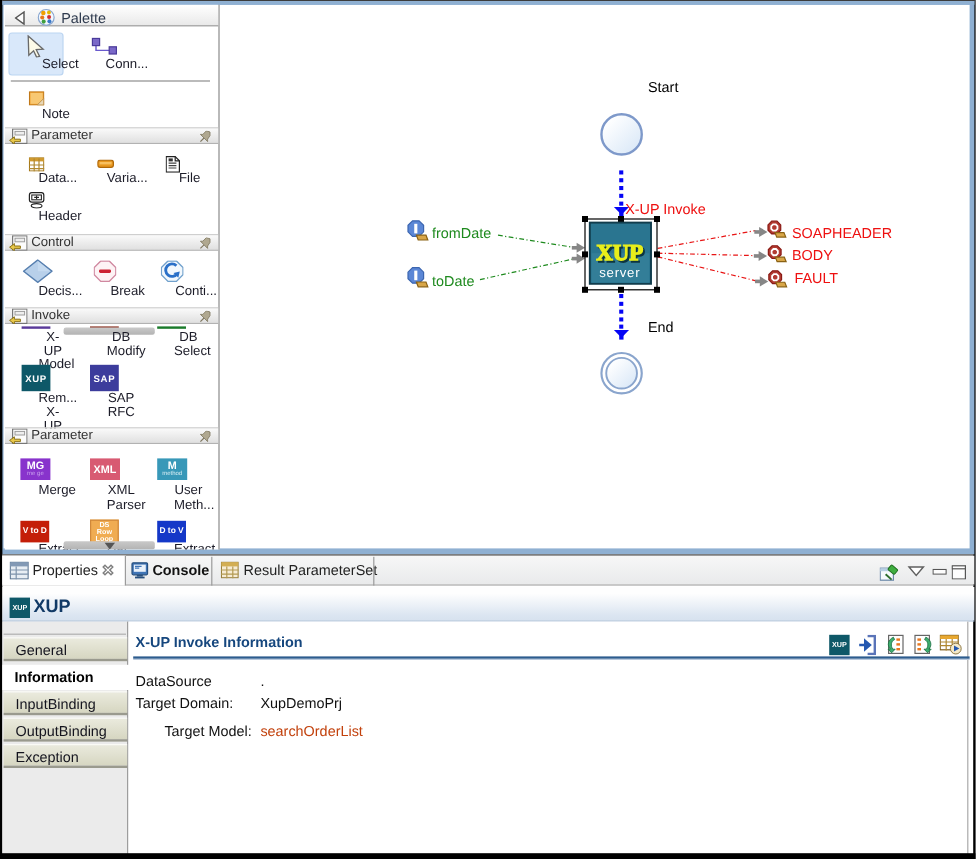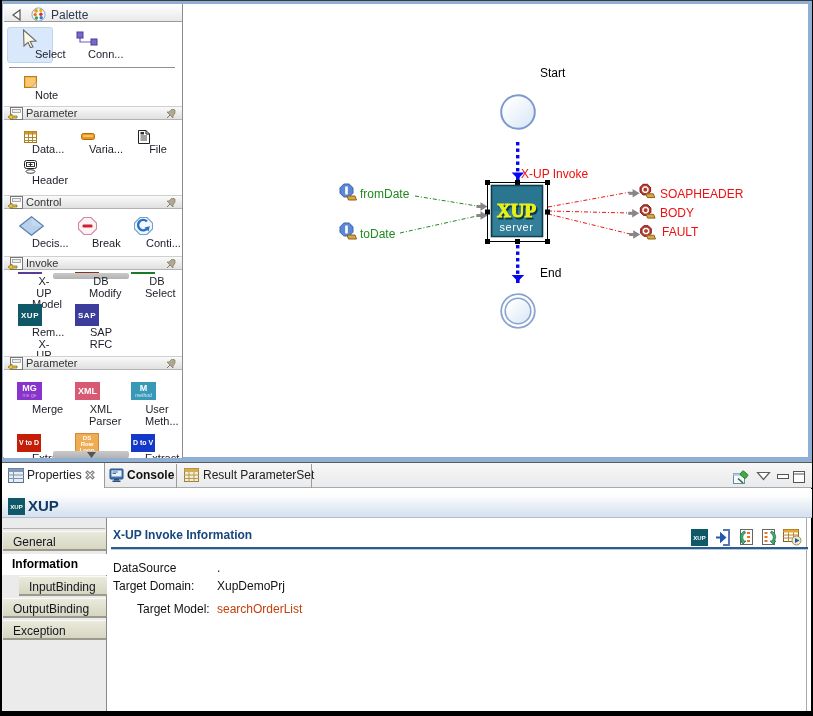--- a/index.html
+++ b/index.html
@@ -390,21 +390,21 @@
       </div>
     <div class="t">XUP</div>
   </div>
   <div class="abs" id="sidebar">
     <div class="abs" style="left:1px;top:10px;width:102px;height:1px;background:#b0b0b0;"></div>
     <div class="abs sbtn" style="top:13px;">
         <div class="t">General</div>
       </div>
     <div class="abs" style="left:0;top:36px;width:106px;height:21px;background:#fff;"></div>
     <div class="abs" style="left:10px;top:39px;font-size:12px;font-weight:bold;color:#000;">Information</div>
-    <div class="abs sbtn" style="top:58px;margin-left:16px;">
+    <div class="abs sbtn" style="top:58px;">
         <div class="t">InputBinding</div>
       </div>
     <div class="abs sbtn" style="top:80px;">
         <div class="t">OutputBinding</div>
       </div>
     <div class="abs sbtn" style="top:102px;">
         <div class="t">Exception</div>
       </div>
   </div>
   <div class="abs" id="content">

